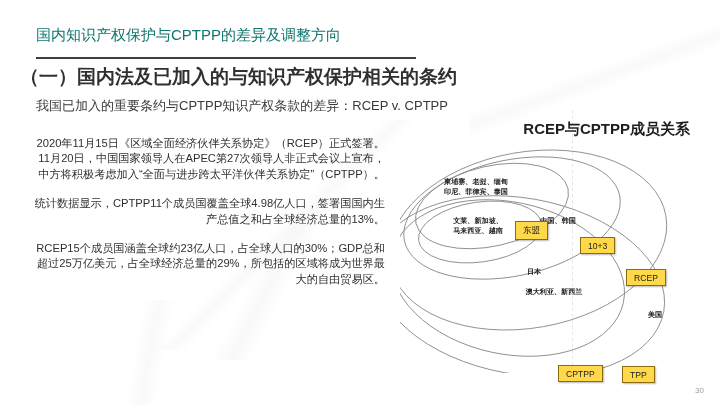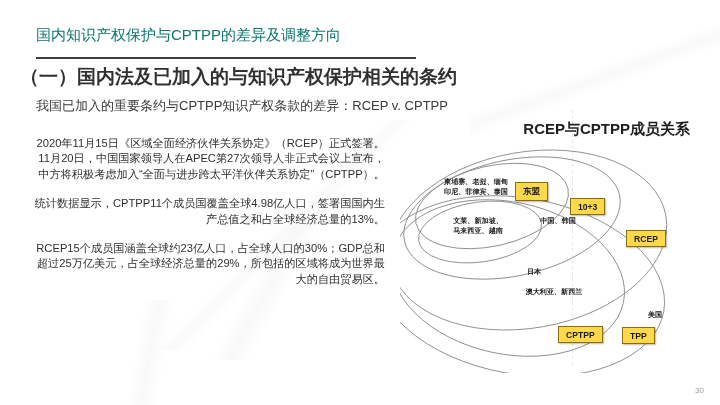--- a/index.html
+++ b/index.html
@@ -131,25 +131,26 @@
     line-height: 9.6px;
     text-align: center;
     white-space: nowrap;
   }
   .badge {
     position: absolute;
     background: #ffd94a;
     border: 1.4px solid #8a6d10;
     color: #1a1a1a;
     font-size: 8.6px;
-    font-weight: bold;
+    font-weight: normal;
     padding: 2.5px 7px;
     text-align: center;
     box-shadow: 1px 1px 1.5px rgba(0,0,0,0.28);
     white-space: nowrap;
+    margin-top: 39px;
   }
 
   
   .page-num {
     position: absolute;
     right: 16px;
     bottom: 10px;
     font-size: 8px;
     color: #9a9a9a;
   }
@@ -217,20 +218,20 @@
       <span>日本</span>
     </div>
     <div class="dlabel" style="left:104px; top:168px; width:100px;">
       <span>澳大利亚、新西兰</span>
     </div>
     <div class="dlabel" style="left:238px; top:191px; width:34px;">
       <span>美国</span>
     </div>
 
     <div class="badge" style="left:115px; top:62px;">东盟</div>
-    <div class="badge" style="left:170px; top:78px;">10+3</div>
+    <div class="badge" style="left:180px; top:78px;">10+3</div>
     <div class="badge" style="left:226px; top:110px;">RCEP</div>
     <div class="badge" style="left:158px; top:206px;">CPTPP</div>
     <div class="badge" style="left:222px; top:207px;">TPP</div>
   </div>
 
   <div class="page-num">30</div>
 </div>
 
 </body></html>

